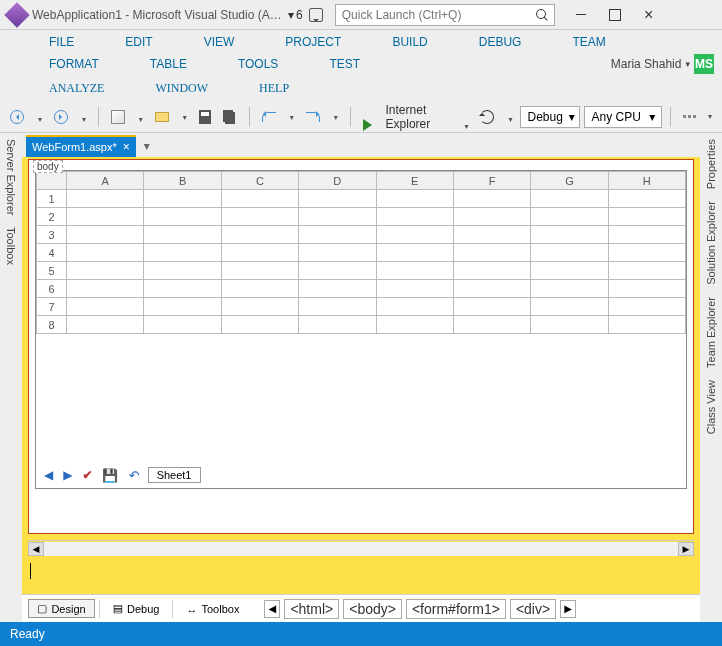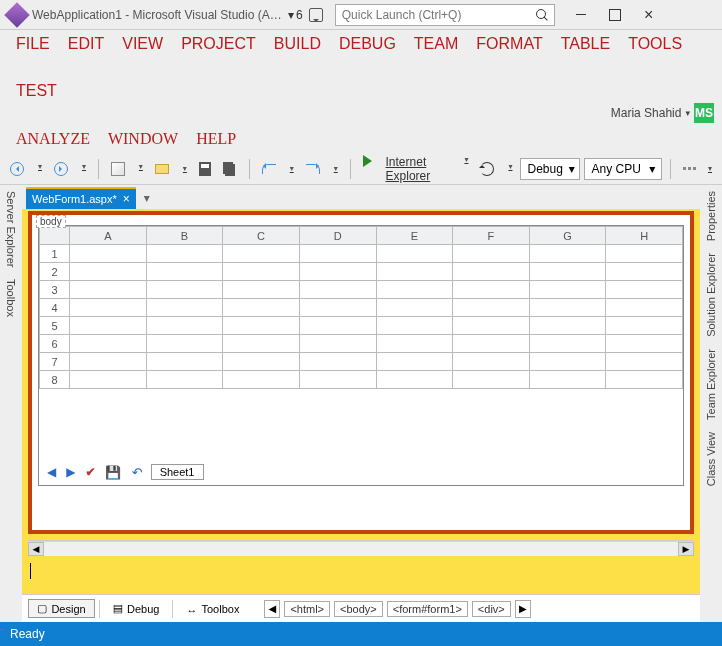--- a/index.html
+++ b/index.html
@@ -54,33 +54,33 @@
   .win-btn.min::before { content:""; width:10px; height:1.5px; background:#333; }
   .win-btn.max::before { content:""; width:10px; height:10px; border:1.5px solid #333; }
   .win-btn.close::before { content:"\00D7"; font-size:16px; }
 
   
   .menubar {
     display:flex; flex-wrap:wrap; align-items:center;
     padding: 2px 8px; gap: 2px;
     background:#eee;
   }
-  .menuitem { padding: 3px 8px; text-transform: uppercase; color:#b91c1c; font-size:16px; cursor:default; }
-  .user { margin-left:auto; color:#444; font-size:12px; display:flex; align-items:center; gap:4px;margin-top:45px; }
+  .menuitem { padding: 3px 8px; text-transform: uppercase; color:#0369a1; font-size:12px; cursor:default;margin-left:33px; }
+  .user { margin-left:auto; color:#444; font-size:12px; display:flex; align-items:center; gap:4px; }
   .user .caret { font-size:9px; }
   .user-badge { width:20px; height:20px; background:#2bbd5a; color:#fff; font-weight:600; display:flex; align-items:center; justify-content:center; font-size:12px; }
   .menurow2 { display:flex; padding: 2px 8px; gap:2px; background:#eee;font-family:Liberation Serif, serif; }
 
   
   .toolbar {
     height: 32px; background:#eee;
     display:flex; align-items:center; gap:4px; padding:0 6px;
     border-bottom:1px solid #ccc;
   }
-  .tbtn { padding:2px 4px; display:flex; align-items:flex-start; gap:14px; cursor:default; color:#333;text-decoration:underline; }
+  .tbtn { padding:2px 4px; display:flex; align-items:flex-end; gap:14px; cursor:default; color:#333; }
   .tbtn .caret { font-size:8px; color:#555; }
   .sep { width:1px; height:20px; background:#bbb; margin:0 4px; }
   .icon-circle { width:14px; height:14px; border:1.5px solid #3e90d8; border-radius:50%; position:relative; }
   .icon-back::before { content:""; position:absolute; left:2px; top:3px; border:3px solid transparent; border-right-color:#3e90d8; }
   .icon-fwd::before { content:""; position:absolute; right:2px; top:3px; border:3px solid transparent; border-left-color:#3e90d8; }
   .icon-newproj { width:14px; height:14px; background:linear-gradient(135deg,#fff,#e0e0e0); border:1px solid #888; position:relative; }
   .icon-open { width:14px; height:10px; background:#f9d977; border:1px solid #c2a23a; }
   .icon-save { width:12px; height:14px; background:#555; position:relative; }
   .icon-save::after { content:""; position:absolute; left:2px; top:2px; width:8px; height:4px; background:#fff; }
   .icon-saveall { position:relative; width:14px; height:14px; }
@@ -115,21 +115,21 @@
   .doc-tabs { height:24px; background:#eee; display:flex; align-items:flex-end; padding-left:4px; }
   .doc-tab {
     height:22px; background:#0e7fd1; color:#fff;
     display:flex; align-items:center; padding:0 6px; gap:6px;
     font-size:11px; border-top:2px solid #f0b400;
   }
   .doc-tab .x { font-size:12px; cursor:default; }
   .tab-drop { width:14px; height:22px; display:flex; align-items:center; justify-content:center; color:#666; margin-left:4px; }
 
   .designer {
-    flex:1 1 auto; border:4px solid #c2410c; margin:2px 6px 6px 6px;
+    flex:1 1 auto; border:1px solid #c2410c; margin:2px 6px 6px 6px;
     display:flex; flex-direction:column; min-height:0; background:#fff;
     position:relative;
   }
   .body-tag { position:absolute; top:0; left:4px; font-size:10px; color:#444; border:1px dashed #aaa; padding:0 3px; background:#fff; z-index:2; }
   .grid-wrap { position:absolute; top:10px; left:6px; right:6px; bottom:44px; border:1px solid #888; display:flex; flex-direction:column; }
   
   table.sheet { border-collapse:collapse; table-layout:fixed; width:100%; }
   table.sheet th, table.sheet td {
     border:1px solid #bbb;
     height:18px; font-size:11px; text-align:center; background:#fff;
@@ -160,21 +160,21 @@
 
   
   .viewbar {
     height:28px; border-top:1px solid #ccc; display:flex; align-items:center;
     padding:0 6px; gap:4px; background:#fff;
   }
   .vbtn { display:flex; align-items:center; gap:4px; padding:2px 8px; border:1px solid transparent; cursor:default; font-size:11px; }
   .vbtn.active { border:1px solid #999; background:#f3f3f3; }
   .vbar-sep { width:1px; height:18px; background:#ccc; }
   .breadcrumb { display:flex; align-items:center; gap:4px; margin-left:12px; overflow:hidden; }
-  .crumb { border:1px solid #aaa; padding:1px 5px; font-size:11px; color:#333; white-space:nowrap; }
+  .crumb { border:1px solid #aaa; padding:1px 5px; font-size:14px; color:#333; white-space:nowrap; }
   .bc-arrow { width:16px; height:18px; border:1px solid #aaa; display:flex; align-items:center; justify-content:center; font-size:10px; }
 
   
   .statusbar { height:24px; background:#0e7fd1; color:#fff; display:flex; align-items:center; padding:0 10px; font-size:12px; }
 
   .caret::after { content:"\25BE"; }
 </style>
 </head>
 <body>
 

